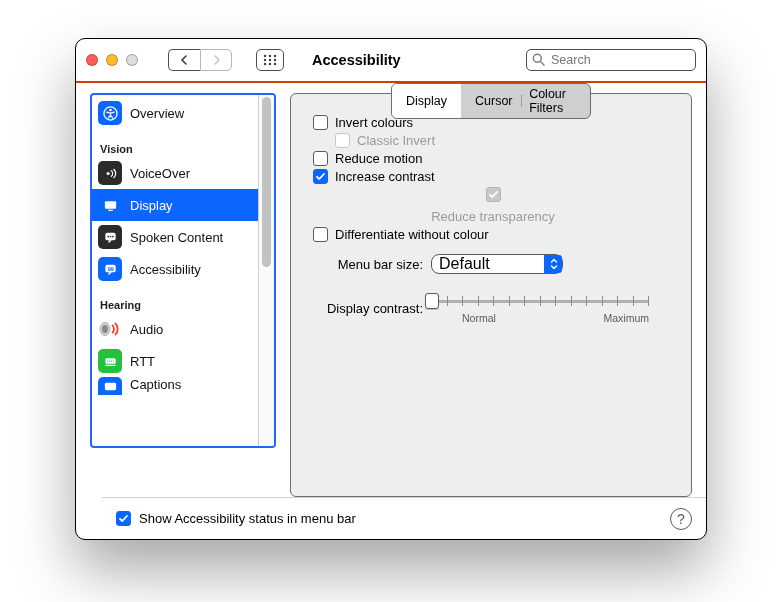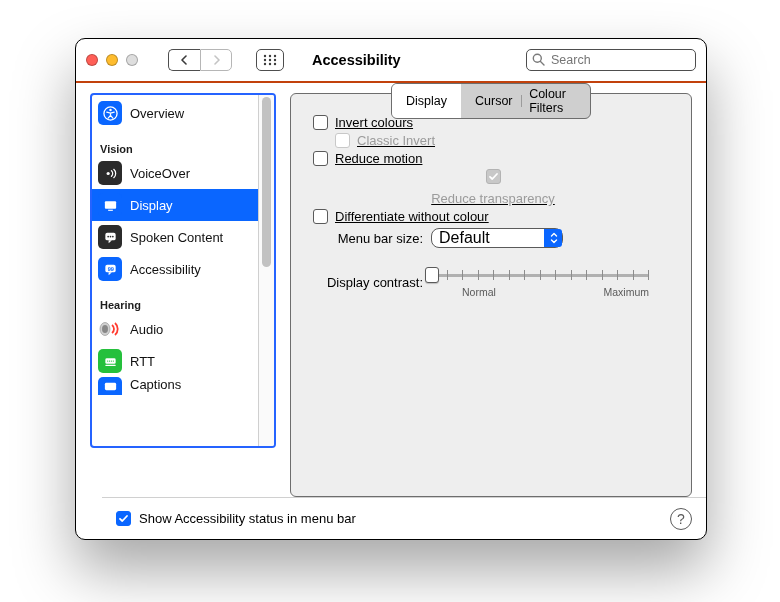--- a/index.html
+++ b/index.html
@@ -86,34 +86,34 @@
   }
   .tabseg {
     position:absolute; top:-11px; left:50%; transform:translateX(-50%);
     display:flex; border:1px solid #6d6d6d; border-radius:6px; overflow:hidden;
     font-size:12.5px; background:#cfcfcf;
   }
   .tabseg > div { padding: 3px 14px; display:flex; align-items:center; gap:8px; }
   .tabseg .active { background:#fff; font-weight:500; }
   .tabseg .sep { width:1px; height:12px; background:#9b9b9b; }
 
-  .checks { margin-left:4px;text-decoration:underline; }
+  .checks { margin-left:4px; }
   .chk-row { display:flex; align-items:center; gap:7px; font-size:13px; margin:3px 0; }
   .chk-row.indent { margin-left:22px; color:#9b9b9b; }
   .chk-row.disabled { color:#9b9b9b;flex-direction:column; }
   .chk {
     width:15px; height:15px; border-radius:3px; border:1px solid #5a5a5a;
     background:#fff; display:flex; align-items:center; justify-content:center; flex-shrink:0;
   }
   .chk.checked { background:#0a66ff; border-color:#0a66ff; }
   .chk.checked.disabled { background:#c8c8c8; border-color:#b3b3b3; }
   .chk.disabled { border-color:#c8c8c8; }
   .chk svg { width:11px; height:11px; }
 
-  .ctrl-row { display:flex; align-items:center; gap:8px; font-size:13px; margin-top:4px; margin-left:6px; }
+  .ctrl-row { display:flex; align-items:center; gap:8px; font-size:13px; margin-top:12px; margin-left:6px; }
   .ctrl-row .label { text-align:right; width:108px; }
   .popup {
     width:132px; height:20px; background:#fff; border:1px solid #5a5a5a;
     border-radius:8px; display:flex; align-items:center; padding:0 0 0 7px;
     font-size:16px; position:relative;
   }
   .popup .arrows {
     position:absolute; right:0; top:0; width:18px; height:100%;
     background:#0a66ff; border-radius:0 3px 3px 0;
     display:flex; flex-direction:column; align-items:center; justify-content:center;
@@ -323,20 +323,28 @@
           <span>Invert colours</span>
         </div>
         <div class="chk-row indent">
           <div class="chk disabled"></div>
           <span>Classic Invert</span>
         </div>
         <div class="chk-row">
           <div class="chk"></div>
           <span>Reduce motion</span>
         </div>
+        <div class="chk-row">
+          <div class="chk checked">
+            <svg viewBox="0 0 11 11">
+                <path d="M2 5.8 L4.3 8 L9 3" stroke="#fff" stroke-width="1.8" fill="none" stroke-linecap="round" stroke-linejoin="round"></path>
+              </svg>
+          </div>
+          <span>Increase contrast</span>
+        </div>
         <div class="chk-row disabled">
           <div class="chk checked disabled">
             <svg viewBox="0 0 11 11">
                 <path d="M2 5.8 L4.3 8 L9 3" stroke="#fff" stroke-width="1.8" fill="none" stroke-linecap="round" stroke-linejoin="round"></path>
               </svg>
           </div>
           <span>Reduce transparency</span>
         </div>
         <div class="chk-row">
           <div class="chk"></div>

